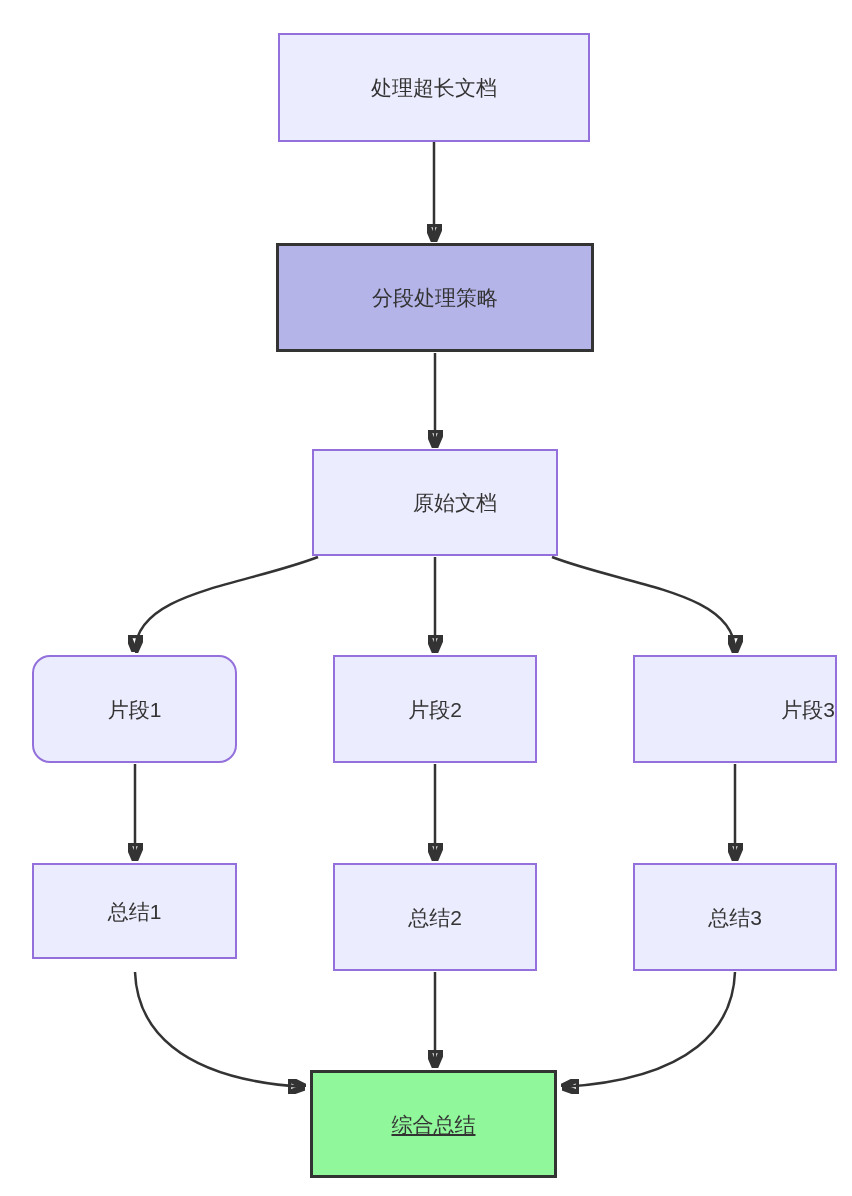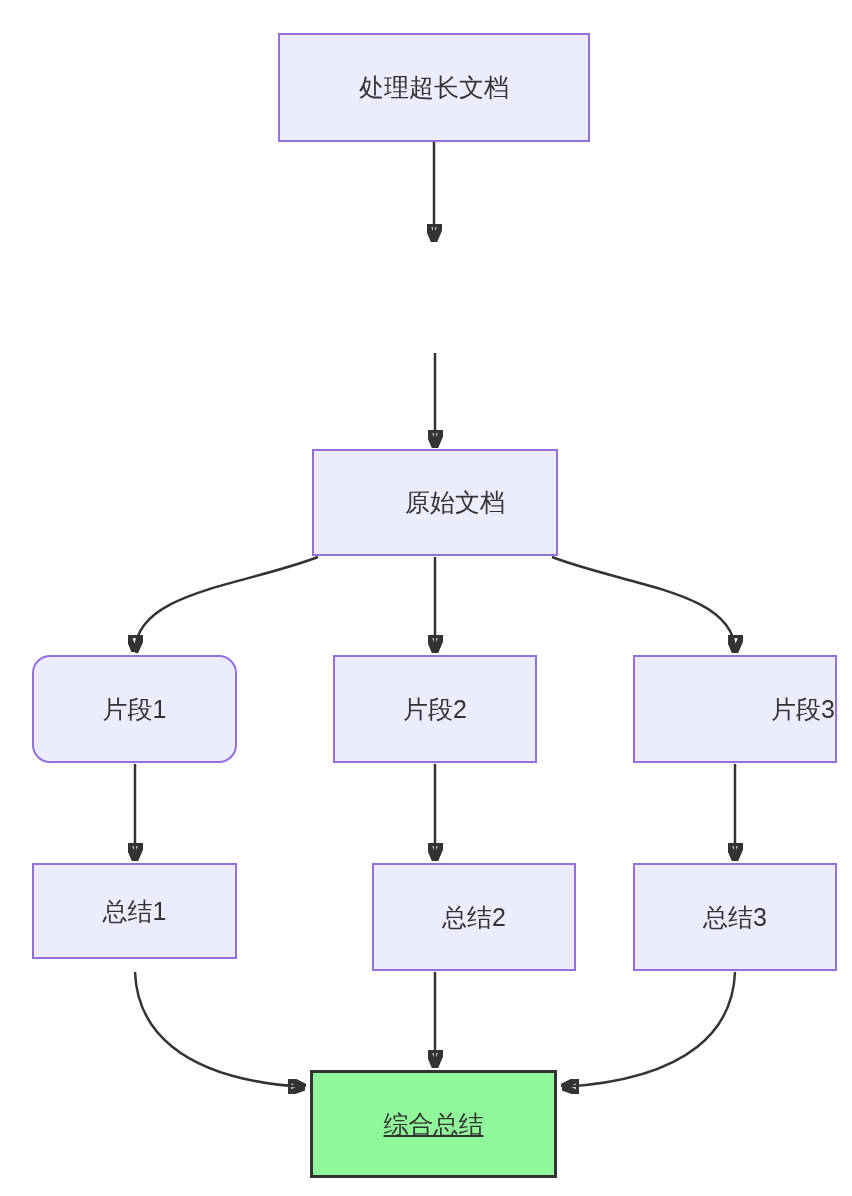--- a/index.html
+++ b/index.html
@@ -22,21 +22,21 @@
   }
   .edges{position:absolute;left:0;top:0;width:852px;height:1196px;}
   .edges path{stroke:var(--edge);stroke-width:2.5;fill:none;}
   .node{
     position:absolute;
     display:flex;align-items:center;justify-content:center;
     box-sizing:border-box;
     background:var(--node-fill);
     border:2px solid var(--node-border);
     color:var(--text);
-    font-size:25px;
+    font-size:21px;
     line-height:1;
     text-align:center;
     white-space:nowrap;
   }
   .node--highlight{
     background:var(--highlight-fill);
     border:3px solid var(--highlight-border);
   }
   .node--result{
     background:var(--result-fill);
@@ -44,21 +44,21 @@
     text-decoration:underline;
   }
   
   .n-a {left:278px; top:33px;   width:312px; height:109px;}
   .n-b {left:276px; top:243px;  width:318px; height:109px;}
   .n-c {left:312px; top:449px;  width:246px; height:107px;padding-left:40px;}
   .n-d1{left:32px;  top:655px;  width:205px; height:108px;border-radius:18px;}
   .n-d2{left:333px; top:655px;  width:204px; height:108px;}
   .n-d3{left:633px; top:655px;  width:204px; height:108px;justify-content:flex-end;}
   .n-e1{left:32px;  top:863px;  width:205px; height:96px;}
-  .n-e2{left:333px; top:863px;  width:204px; height:108px;margin-left:39px;}
+  .n-e2{left:333px; top:863px;  width:204px; height:108px;}
   .n-e3{left:633px; top:863px;  width:204px; height:108px;}
   .n-f {left:310px; top:1070px; width:247px; height:108px;}
 </style>
 </head>
 <body>
 
 <div class="canvas">
 
   <svg class="edges" viewBox="0 0 852 1196" xmlns="http://www.w3.org/2000/svg">
     <defs>
@@ -76,20 +76,23 @@
     <path marker-end="url(#arrow)" d="M735,764 V859"></path>
     <path marker-end="url(#arrow)" d="M135,972 C137,1026 176,1079 304,1087"></path>
     <path marker-end="url(#arrow)" d="M435,972 V1066"></path>
     <path marker-end="url(#arrow)" d="M735,972 C733,1026 694,1079 563,1087"></path>
   </svg>
 
   <div class="node n-a">
     <span>处理超长文档</span>
   </div>
 
+  <div class="node node--highlight n-b">
+    <span>分段处理策略</span>
+  </div>
 
   <div class="node n-c">
     <span>原始文档</span>
   </div>
 
   <div class="node n-d1">
     <span>片段1</span>
   </div>
 
   <div class="node n-d2">

